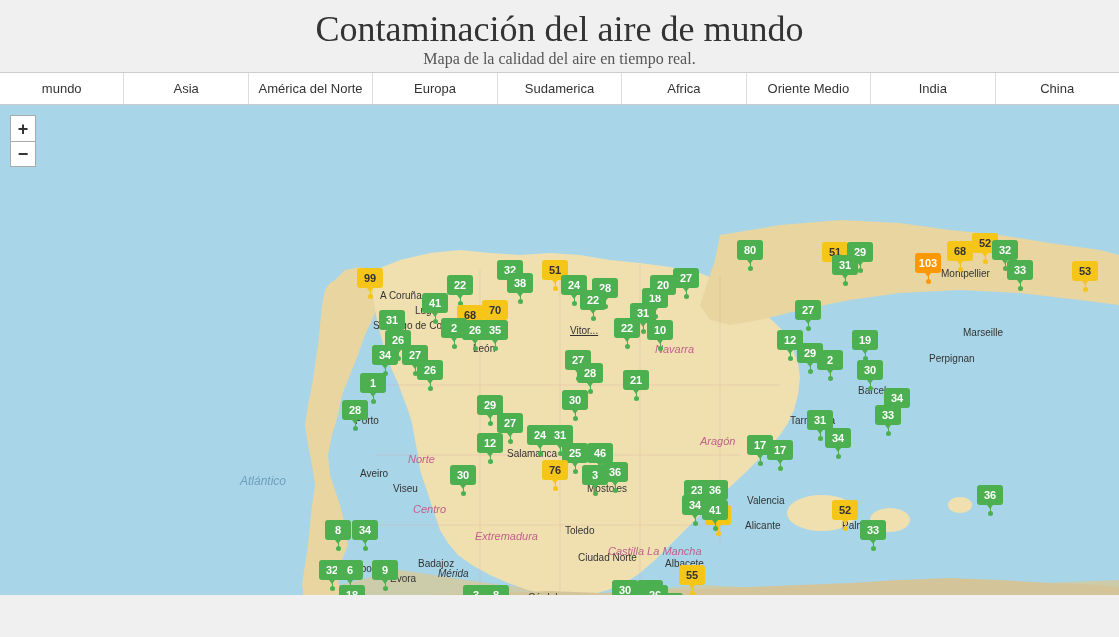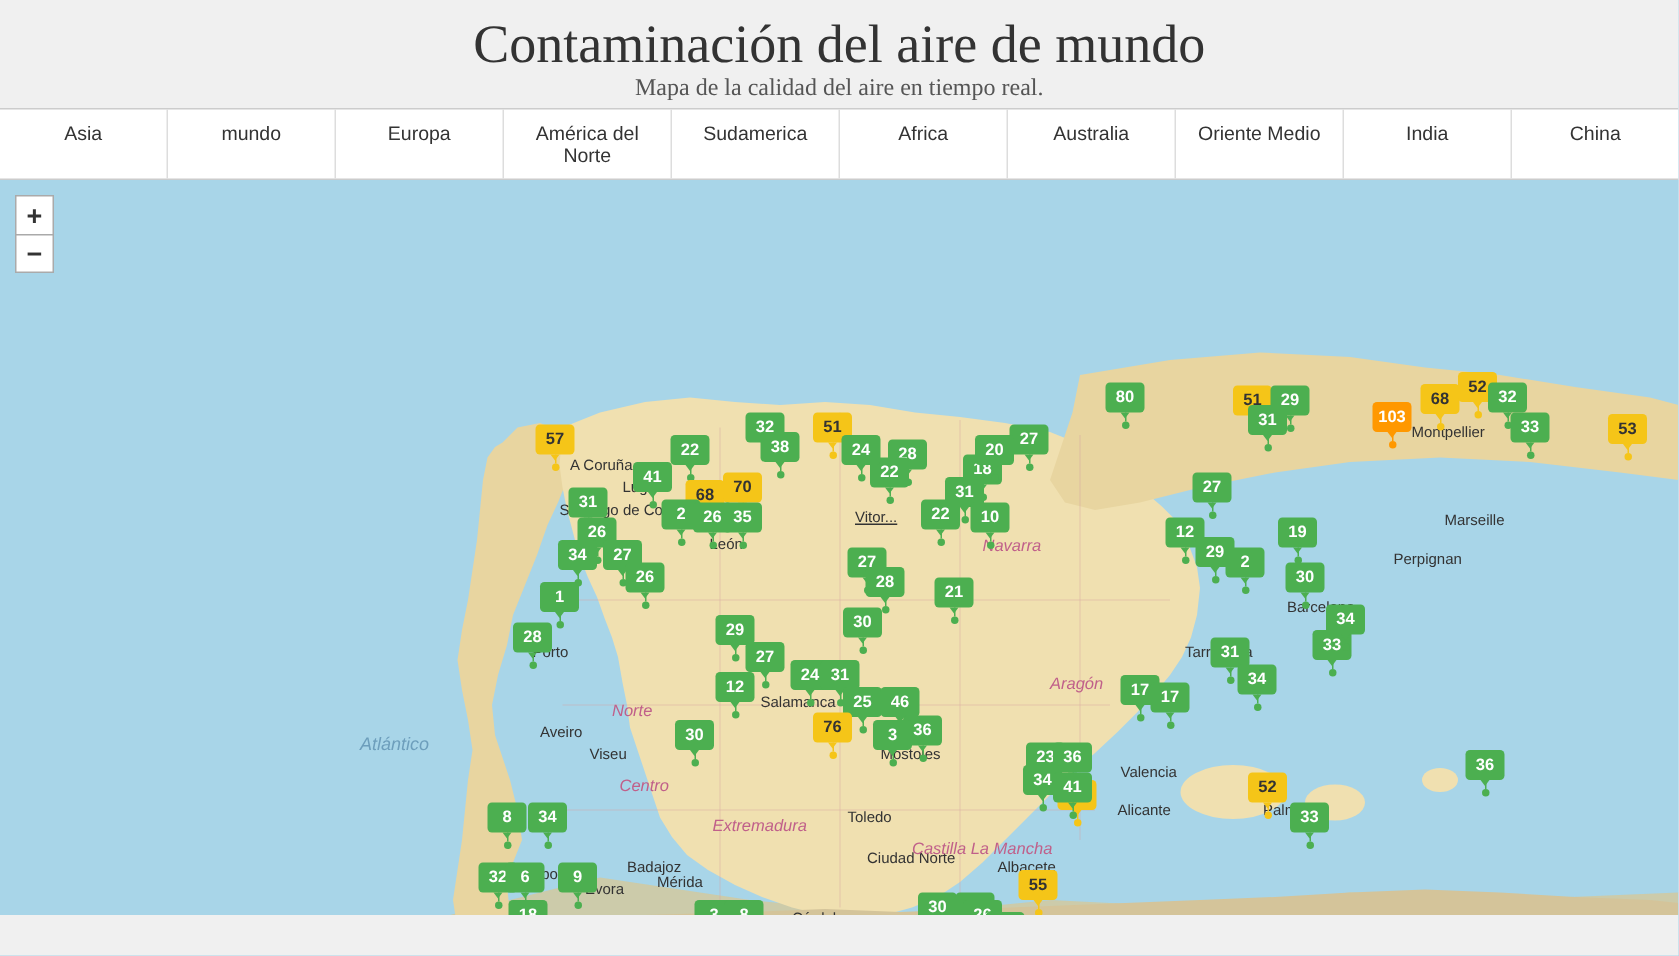--- a/index.html
+++ b/index.html
@@ -156,27 +156,26 @@
   </style>
 </head>
 <body>
 
 <div id="page-title-area">
   <h1 id="main-title">Contaminación del aire de mundo</h1>
   <p id="sub-title">Mapa de la calidad del aire en tiempo real.</p>
 </div>
 
 <nav id="nav-bar">
-<div class="nav-item">Asia</div>
-    <div class="nav-item">mundo</div>
+<div class="nav-item">mundo</div>
+    <div class="nav-item">Asia</div>
+    <div class="nav-item">América del Norte</div>
     <div class="nav-item">Europa</div>
-    <div class="nav-item">América del Norte</div>
     <div class="nav-item">Sudamerica</div>
     <div class="nav-item">Africa</div>
-    <div class="nav-item">Australia</div>
     <div class="nav-item">Oriente Medio</div>
     <div class="nav-item">India</div>
     <div class="nav-item">China</div>
   </nav>
 
 <div id="map-container">
 
   <svg id="map-svg" viewBox="0 0 1119 490" xmlns="http://www.w3.org/2000/svg">
 
     <rect width="1119" height="490" fill="#a8d5e8"></rect>
@@ -210,21 +209,21 @@
     <text x="240" y="380" font-family="Arial" font-size="12" fill="#5588aa" font-style="italic" opacity="0.7">Atlántico</text>
   </svg>
 
   <div id="zoom-controls">
     <button class="zoom-btn">+</button>
     <button class="zoom-btn">−</button>
   </div>
 
   <div id="markers-container">
       <div class="aqi-marker" style="left: 370px; top: 163px;">
-    <div class="aqi-box yellow" style="color:#333">57</div>
+    <div class="aqi-box yellow" style="color:#333">99</div>
     <div class="aqi-stem yellow-stem"></div>
     <div class="aqi-dot yellow-dot"></div>
   </div>
       <div class="aqi-marker" style="left: 460px; top: 170px;">
     <div class="aqi-box green" style="">22</div>
     <div class="aqi-stem green-stem"></div>
     <div class="aqi-dot green-dot"></div>
   </div>
       <div class="aqi-marker" style="left: 435px; top: 188px;">
     <div class="aqi-box green" style="">41</div>
@@ -640,21 +639,21 @@
       <div class="map-label map-label-city" style="left: 380px; top: 185px; position: absolute;">A Coruña</div>
       <div class="map-label map-label-city" style="left: 415px; top: 200px; position: absolute;">Lugo</div>
       <div class="map-label map-label-city" style="left: 373px; top: 215px; position: absolute;">Santiago de Compostela</div>
       <div class="map-label map-label-city" style="left: 355px; top: 310px; position: absolute;">Porto</div>
       <div class="map-label map-label-city" style="left: 360px; top: 363px; position: absolute;">Aveiro</div>
       <div class="map-label map-label-city" style="left: 393px; top: 378px; position: absolute;">Viseu</div>
       <div class="map-label map-label-pink" style="left: 413px; top: 398px; position: absolute;">Centro</div>
       <div class="map-label map-label-pink" style="left: 408px; top: 348px; position: absolute;">Norte</div>
       <div class="map-label map-label-city" style="left: 390px; top: 468px; position: absolute;">Évora</div>
       <div class="map-label map-label-city" style="left: 418px; top: 453px; position: absolute;">Badajoz</div>
-      <div class="map-label map-label-city" style="left: 438px; top: 463px; position: absolute;">Mérida</div>
+      <div class="map-label map-label-city" style="left: 438px; top: 463px; position: absolute; font-style: italic;">Mérida</div>
       <div class="map-label map-label-city" style="left: 348px; top: 458px; position: absolute;">Lisboa</div>
       <div class="map-label map-label-city" style="left: 528px; top: 487px; position: absolute;">Córdoba</div>
       <div class="map-label map-label-city" style="left: 507px; top: 343px; position: absolute;">Salamanca</div>
       <div class="map-label map-label-city" style="left: 473px; top: 238px; position: absolute;">León</div>
       <div class="map-label map-label-city" style="left: 570px; top: 220px; position: absolute; text-decoration: underline;">Vitor...</div>
       <div class="map-label map-label-city" style="left: 565px; top: 420px; position: absolute;">Toledo</div>
       <div class="map-label map-label-city" style="left: 578px; top: 447px; position: absolute;">Ciudad Norte</div>
       <div class="map-label map-label-pink" style="left: 475px; top: 425px; position: absolute;">Extremadura</div>
       <div class="map-label map-label-pink" style="left: 608px; top: 440px; position: absolute;">Castilla La Mancha</div>
       <div class="map-label map-label-city" style="left: 665px; top: 453px; position: absolute;">Albacete</div>

